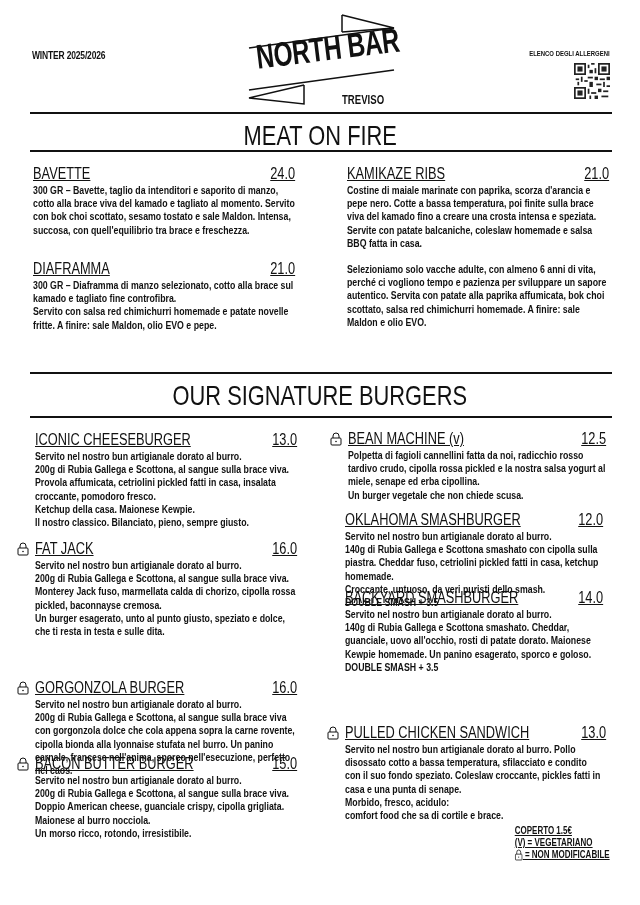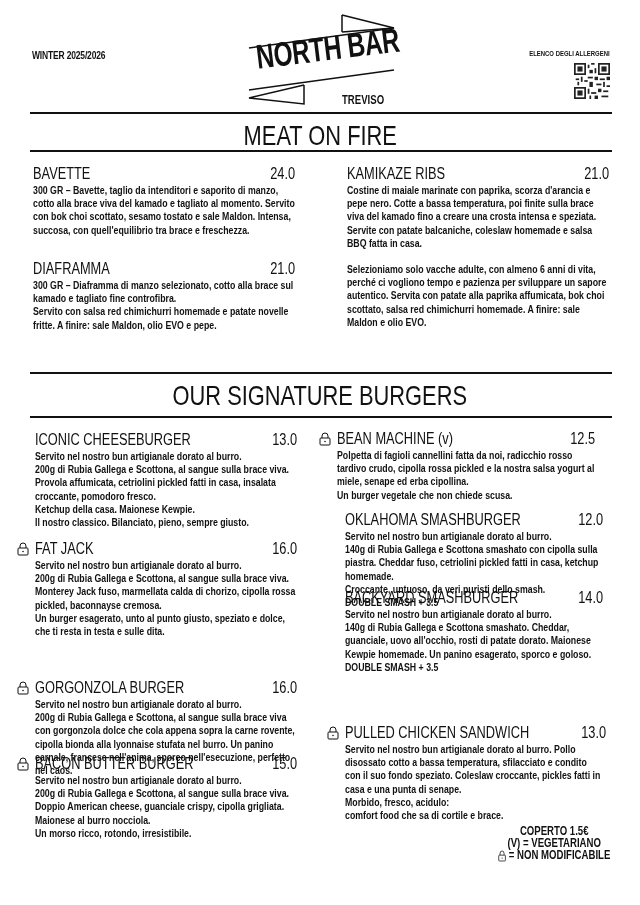--- a/index.html
+++ b/index.html
@@ -16,28 +16,28 @@
   .logo { position: absolute; left: 246px; top: 10px; width: 160px; height: 100px; }
   .logo svg { position: absolute; left: 0; top: 0; }
   .logo .brand { position: absolute; left: 8px; top: 28px; font-size: 34px; font-weight: 700; transform: rotate(-7deg) scaleX(0.72); transform-origin: left top; white-space: nowrap; letter-spacing: -0.5px; }
   .logo .city { position: absolute; left: 96px; top: 83px; font-size: 12px; font-weight: 700; transform: scaleX(0.8); transform-origin: left; }
 
   .rule { position: absolute; left: 30px; right: 28px; height: 2px; background: #111; }
   .section-title { position: absolute; left: 0; right: 0; text-align: center; font-size: 28px; font-weight: 400; }
   .section-title span { display: inline-block; transform: scaleX(0.78); }
 
   .item { position: absolute; width: 262px; }
-  .item .head { display: flex; justify-content: space-between; align-items: baseline; font-size: 16px; line-height: 16px; }
+  .item .head { display: flex; justify-content: space-between; align-items: baseline; font-size: 16px; line-height: 16px; text-decoration: underline; }
   .item .name { display: inline-block; transform: scaleX(0.8); transform-origin: left; white-space: nowrap; }
   .item .price { display: inline-block; transform: scaleX(0.8); transform-origin: right; white-space: nowrap; }
   .item .price small { font-size: 9px; }
   .item .desc { font-size: 11.4px; line-height: 13.2px; font-weight: 700; transform: scaleX(0.77); transform-origin: left top; width: 130%; white-space: pre-line; margin-top: 2px; }
   .lock { position: absolute; left: -18px; top: 1px; width: 12px; height: 14px; }
 
-  .footer { position: absolute; right: 30px; top: 825px; text-align: center; font-size: 12px; font-weight: 700; line-height: 12px; }
+  .footer { position: absolute; right: 30px; top: 825px; text-align: left; font-size: 10px; font-weight: 700; line-height: 12px; text-decoration: underline; }
   .footer div { transform: scaleX(0.8); transform-origin: right; white-space: nowrap; }
   .footer .lock-inline { display: inline-block; width: 10px; height: 12px; vertical-align: -3px; }
 </style>
 </head>
 <body>
 
 <div class="top-left cond">WINTER 2025/2026</div>
 
 <div class="logo">
   <svg width="160" height="100" viewBox="0 0 160 100">
@@ -179,21 +179,21 @@
     </svg>
   <div class="head cond">
       <span class="name">BACON BUTTER BURGER</span>
       <span class="price">15.0</span>
     </div>
   <div class="desc cond">Servito nel nostro bun artigianale dorato al burro.
 200g di Rubia Gallega e Scottona, al sangue sulla brace viva. Doppio American cheese, guanciale crispy, cipolla grigliata. Maionese al burro nocciola.
 Un morso ricco, rotondo, irresistibile.</div>
 </div>
 
-<div class="item" style="left:337px; top:431px; width:258px">
+<div class="item" style="left:348px; top:431px; width:258px">
   <svg class="lock" viewBox="0 0 12 14">
       <path d="M3 6V4a3 3 0 0 1 6 0v2" fill="none" stroke="#111" stroke-width="1"></path>
       <rect x="1" y="6" width="10" height="7" rx="1" fill="none" stroke="#111" stroke-width="1"></rect>
       <circle cx="6" cy="9.5" r="0.8" fill="#111"></circle>
     </svg>
   <div class="head cond">
       <span class="name">BEAN MACHINE (v)</span>
       <span class="price">12.5</span>
     </div>
   <div class="desc cond">Polpetta di fagioli cannellini fatta da noi, radicchio rosso tardivo crudo, cipolla rossa pickled e la nostra salsa yogurt al miele, senape ed erba cipollina.

